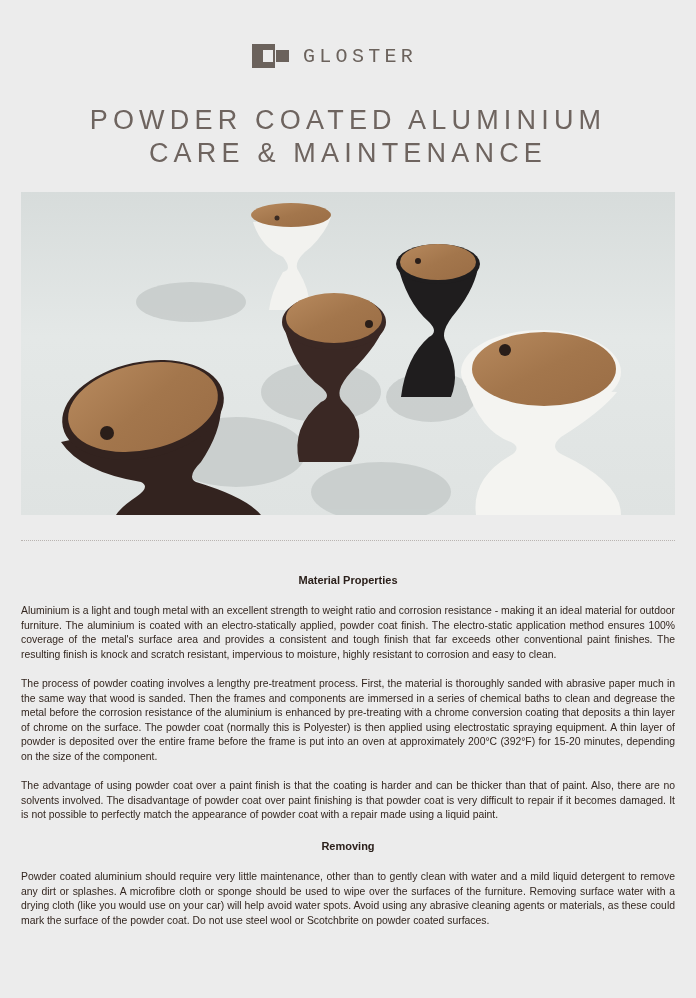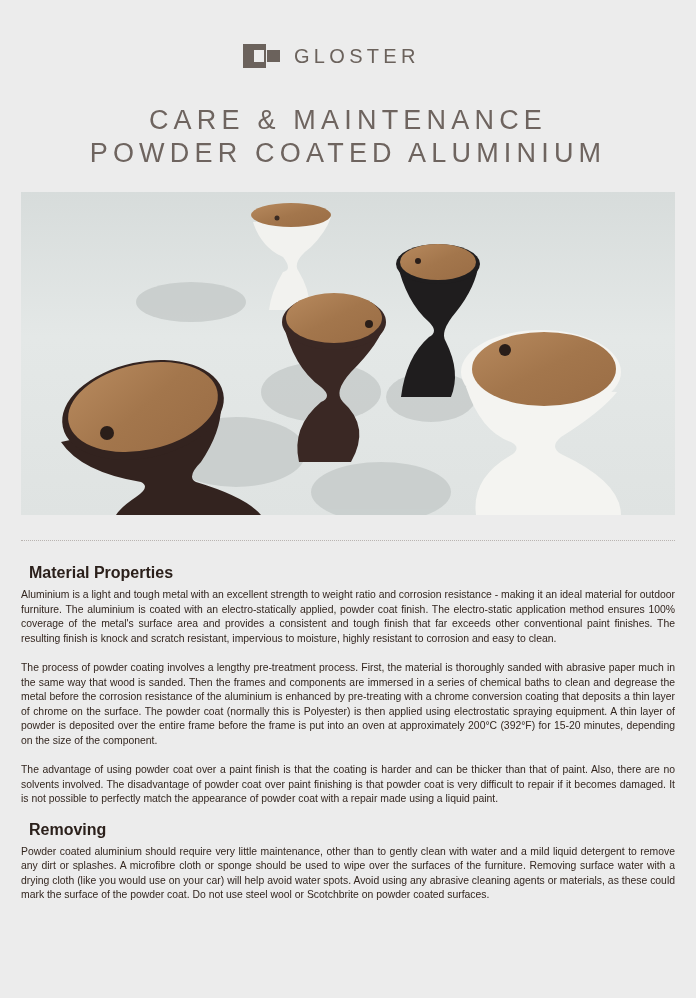--- a/index.html
+++ b/index.html
@@ -5,22 +5,22 @@
   html, body { margin: 0; padding: 0; }
   body {
     width: 696px; height: 998px;
     background: #ececec;
     font-family: "Liberation Sans", "DejaVu Sans", sans-serif;
     color: #2f2420;
     position: relative;
     overflow: hidden;
   }
   .logo {
-    position: absolute; left: 243px; top: 44px;
-    display: flex; align-items: center;
+    position: absolute; left: 252px; top: 44px;
+    display: flex; align-items: center; font-family: Liberation Mono, monospace;
   }
   .logo-mark { position: relative; width: 37px; height: 24px; }
   .logo-mark .outer {
     position: absolute; left: 0; top: 0; width: 23px; height: 24px;
     background: #6b625c;
   }
   .logo-mark .inner {
     position: absolute; left: 11px; top: 6px; width: 10px; height: 12px;
     background: #ececec;
   }
@@ -50,43 +50,44 @@
   .divider {
     position: absolute; left: 21px; width: 654px; top: 540px;
     border-top: 1px dotted #b9b4b1;
   }
   .content {
     position: absolute; left: 21px; top: 557px; width: 654px;
     font-size: 10.4px; line-height: 14.6px;
     color: #33261f;
   }
   .content h3 {
-    margin: 8px; font-size: 16px; font-weight: bold; color: #2b201b;
+    margin: 16px; font-size: 11px; font-weight: bold; color: #2b201b;
     line-height: 15px;
+    text-align: center;
   }
   .content p {
     margin: 0 0 14.6px 0;
     text-align: justify;
   }
 </style>
 </head>
 <body>
 
 <div class="logo">
   <div class="logo-mark">
     <div class="outer"></div>
       <div class="inner"></div>
       <div class="small"></div>
   </div>
   <span class="logo-text">GLOSTER</span>
 </div>
 
 <div class="title">
+  <div>POWDER COATED ALUMINIUM</div>
   <div>CARE &amp; MAINTENANCE</div>
-  <div>POWDER COATED ALUMINIUM</div>
 </div>
 
 <div class="hero">
   <svg width="654" height="323" viewBox="0 0 654 323">
     <defs>
       <linearGradient id="wood" x1="0" y1="0" x2="1" y2="1">
         <stop offset="0" stop-color="#b88a5e"></stop>
         <stop offset="0.5" stop-color="#a3764c"></stop>
         <stop offset="1" stop-color="#9a6d45"></stop>
       </linearGradient>

